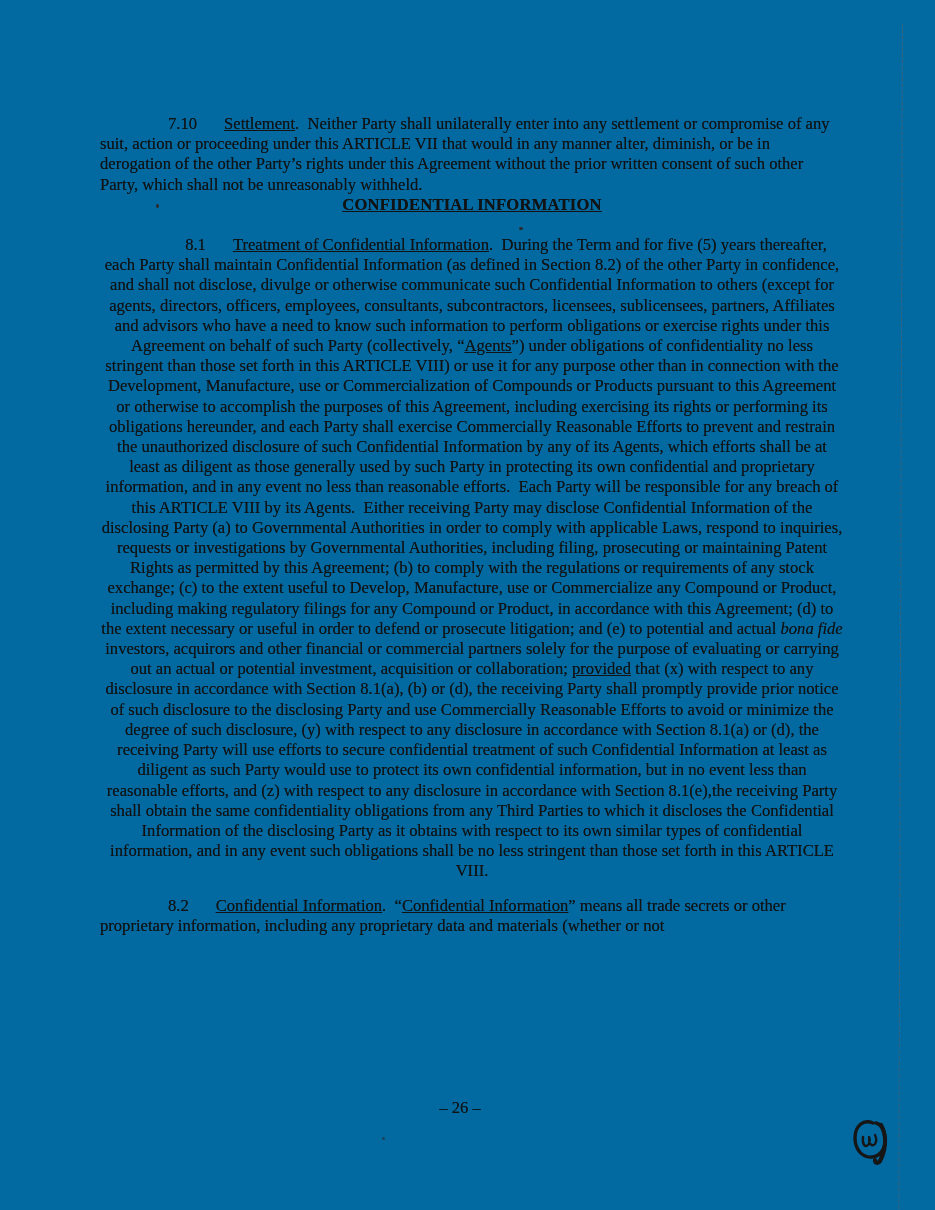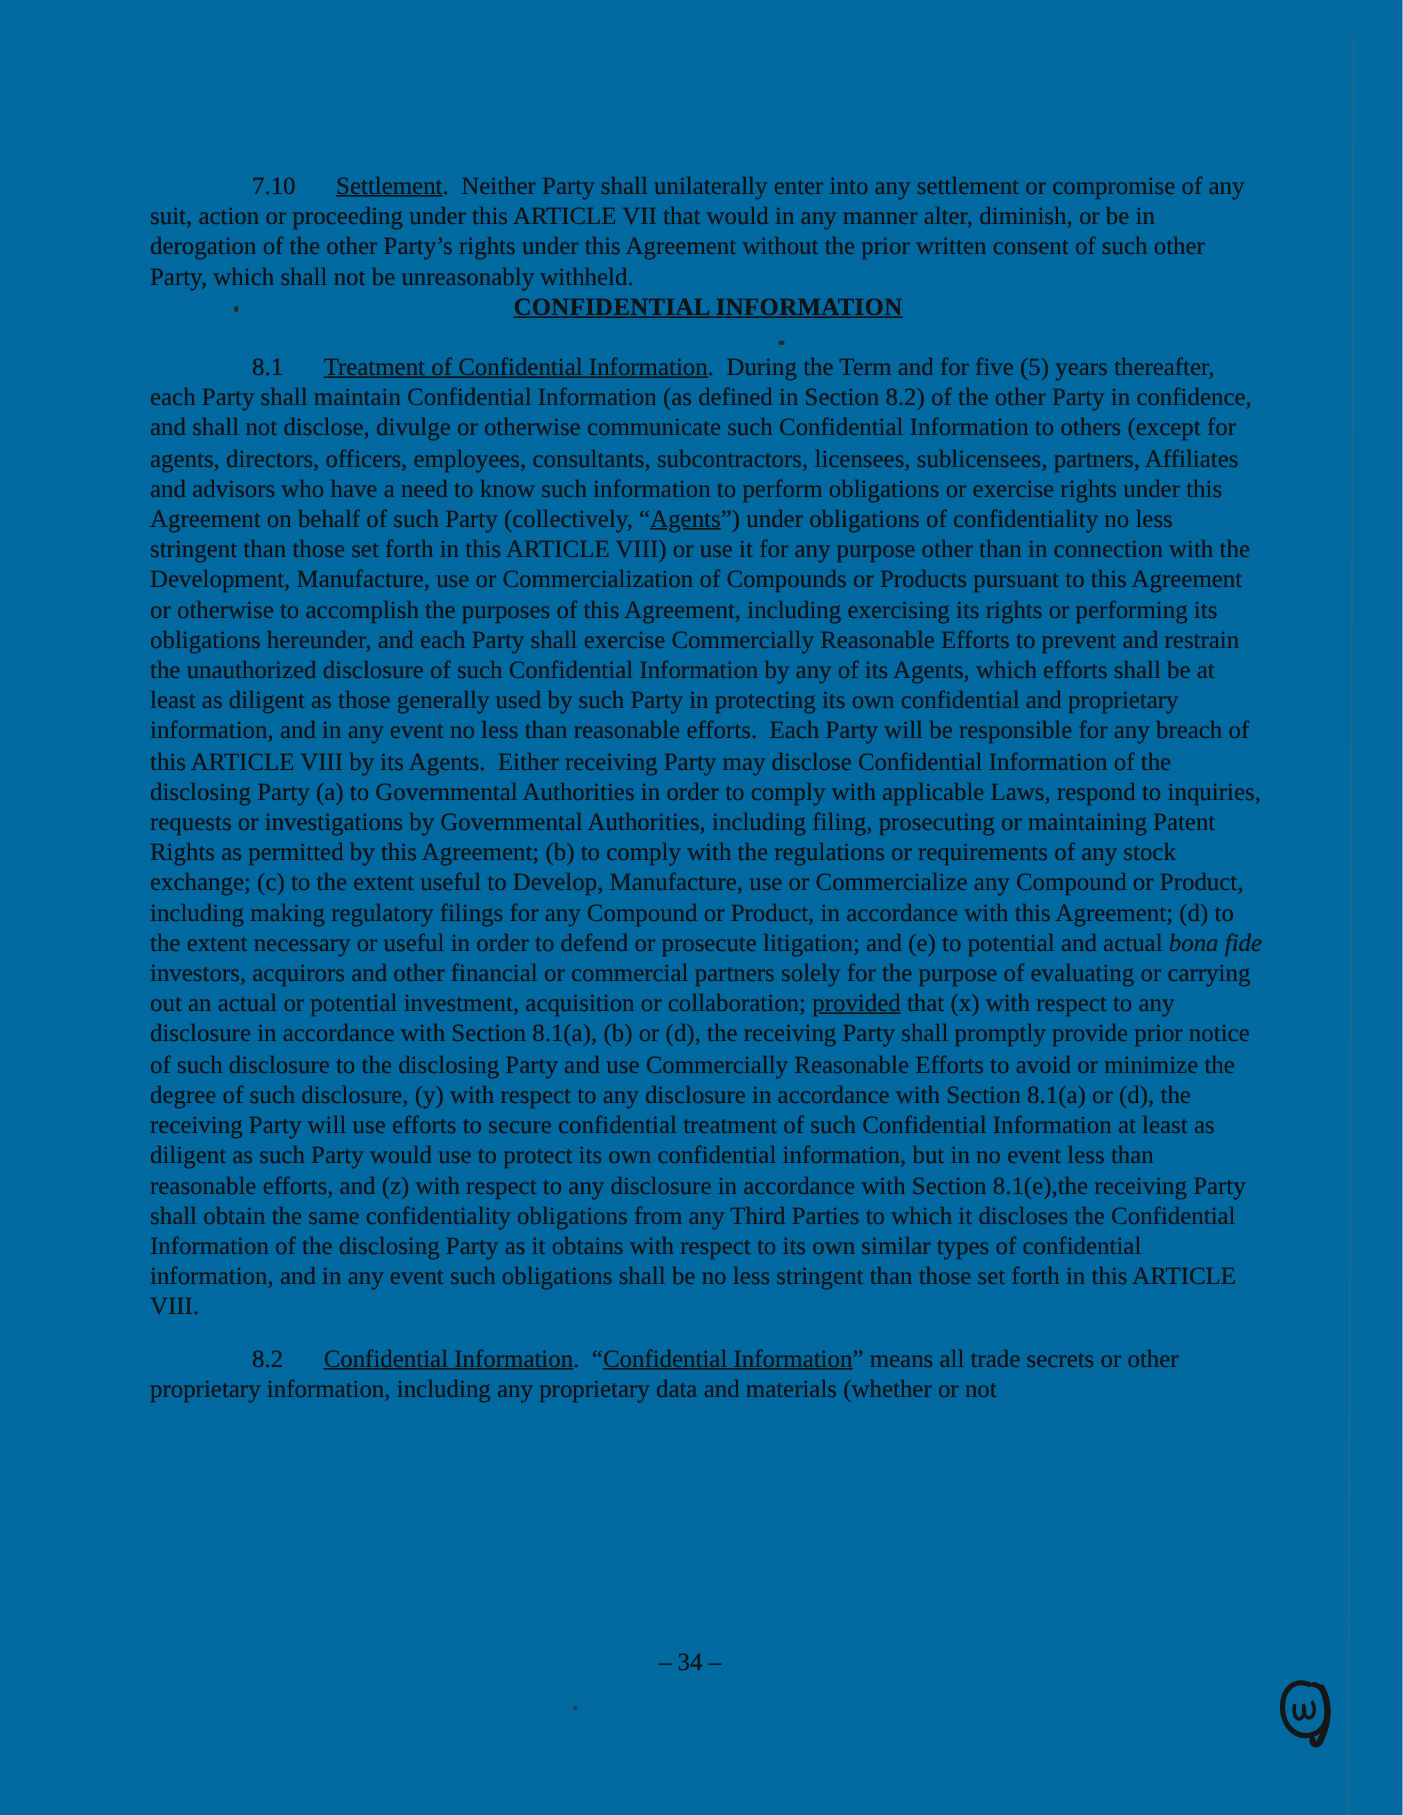--- a/index.html
+++ b/index.html
@@ -18,21 +18,21 @@
     font-size:16.6px;line-height:20.2px;
     text-shadow:0 0 0.45px rgba(0,0,0,0.55);
   }
   .block{white-space:pre-wrap;}
   .paragraph{text-indent:68px;margin:0;}
   .heading{
     text-align:center;font-weight:bold;
     text-indent:0;letter-spacing:0.2px;
   }
   [data-name="article-viii-heading"]{margin-top:18px;}
-  [data-name="section-8-1-paragraph"]{margin-top:20px;}
+  [data-name="section-8-1-paragraph"]{margin-top:20px;text-align:center;}
   [data-name="section-8-2-paragraph"]{margin-top:14px;}
   .run.u{text-decoration:underline;}
   .run.i{font-style:italic;}
   .run.tab{display:inline-block;width:27px;}
   .heading .run.u{text-decoration:underline;}
   .page-footer{
     position:absolute;left:88px;width:744px;top:1098px;
     text-align:center;font-size:16.6px;
     text-shadow:0 0 0.45px rgba(0,0,0,0.55);
   }
@@ -56,21 +56,21 @@
 
 <div class="sheet" data-name="scanned-document-page">
 
   <div class="doc-body" data-name="document-body">
       <div class="block paragraph" data-name="section-7-10-paragraph"><span class="run">7.10</span><span class="run tab"></span><span class="run u">Settlement</span><span class="run">.  Neither Party shall unilaterally enter into any settlement or compromise of any suit, action or proceeding under this ARTICLE VII that would in any manner alter, diminish, or be in derogation of the other Party’s rights under this Agreement without the prior written consent of such other Party, which shall not be unreasonably withheld.</span></div>
       <div class="block heading" data-name="article-viii-subheading"><span class="run u">CONFIDENTIAL INFORMATION</span></div>
       <div class="block paragraph" data-name="section-8-1-paragraph"><span class="run">8.1</span><span class="run tab"></span><span class="run u">Treatment of Confidential Information</span><span class="run">.  During the Term and for five (5) years thereafter, each Party shall maintain Confidential Information (as defined in Section 8.2) of the other Party in confidence, and shall not disclose, divulge or otherwise communicate such Confidential Information to others (except for agents, directors, officers, employees, consultants, subcontractors, licensees, sublicensees, partners, Affiliates and advisors who have a need to know such information to perform obligations or exercise rights under this Agreement on behalf of such Party (collectively, “</span><span class="run u">Agents</span><span class="run">”) under obligations of confidentiality no less stringent than those set forth in this ARTICLE VIII) or use it for any purpose other than in connection with the Development, Manufacture, use or Commercialization of Compounds or Products pursuant to this Agreement or otherwise to accomplish the purposes of this Agreement, including exercising its rights or performing its obligations hereunder, and each Party shall exercise Commercially Reasonable Efforts to prevent and restrain the unauthorized disclosure of such Confidential Information by any of its Agents, which efforts shall be at least as diligent as those generally used by such Party in protecting its own confidential and proprietary information, and in any event no less than reasonable efforts.  Each Party will be responsible for any breach of this ARTICLE VIII by its Agents.  Either receiving Party may disclose Confidential Information of the disclosing Party (a) to Governmental Authorities in order to comply with applicable Laws, respond to inquiries, requests or investigations by Governmental Authorities, including filing, prosecuting or maintaining Patent Rights as permitted by this Agreement; (b) to comply with the regulations or requirements of any stock exchange; (c) to the extent useful to Develop, Manufacture, use or Commercialize any Compound or Product, including making regulatory filings for any Compound or Product, in accordance with this Agreement; (d) to the extent necessary or useful in order to defend or prosecute litigation; and (e) to potential and actual </span><span class="run i">bona fide</span><span class="run"> investors, acquirors and other financial or commercial partners solely for the purpose of evaluating or carrying out an actual or potential investment, acquisition or collaboration; </span><span class="run u">provided</span><span class="run"> that (x) with respect to any disclosure in accordance with Section 8.1(a), (b) or (d), the receiving Party shall promptly provide prior notice of such disclosure to the disclosing Party and use Commercially Reasonable Efforts to avoid or minimize the degree of such disclosure, (y) with respect to any disclosure in accordance with Section 8.1(a) or (d), the receiving Party will use efforts to secure confidential treatment of such Confidential Information at least as diligent as such Party would use to protect its own confidential information, but in no event less than reasonable efforts, and (z) with respect to any disclosure in accordance with Section 8.1(e),the receiving Party shall obtain the same confidentiality obligations from any Third Parties to which it discloses the Confidential Information of the disclosing Party as it obtains with respect to its own similar types of confidential information, and in any event such obligations shall be no less stringent than those set forth in this ARTICLE VIII.</span></div>
       <div class="block paragraph" data-name="section-8-2-paragraph"><span class="run">8.2</span><span class="run tab"></span><span class="run u">Confidential Information</span><span class="run">.  “</span><span class="run u">Confidential Information</span><span class="run">” means all trade secrets or other proprietary information, including any proprietary data and materials (whether or not</span></div>
     </div>
 
-  <div class="page-footer" data-name="page-number">– 34 –</div>
+  <div class="page-footer" data-name="page-number">– 26 –</div>
 
   <div class="scan-line" data-name="scan-edge-line"></div>
   <div class="speck speck-a" data-name="ink-speck"></div>
   <div class="speck speck-b" data-name="ink-speck"></div>
   <div class="speck speck-c" data-name="ink-speck"></div>
 
   <svg class="scribble" viewBox="0 0 44 52" data-name="pen-scribble-icon" aria-hidden="true">
     <g fill="none" stroke="#161616" stroke-linecap="round">
       <path d="M 23 7 C 13 3, 5 10, 5 22 C 5 33, 12 42, 22 41 C 31 40, 36 32, 35 21 C 34 12, 30 8, 26 7" stroke-width="3.4"></path>
       <path d="M 31 9 C 36 18, 37 31, 30 45 C 28 48, 25 47, 25 44" stroke-width="4.2"></path>

